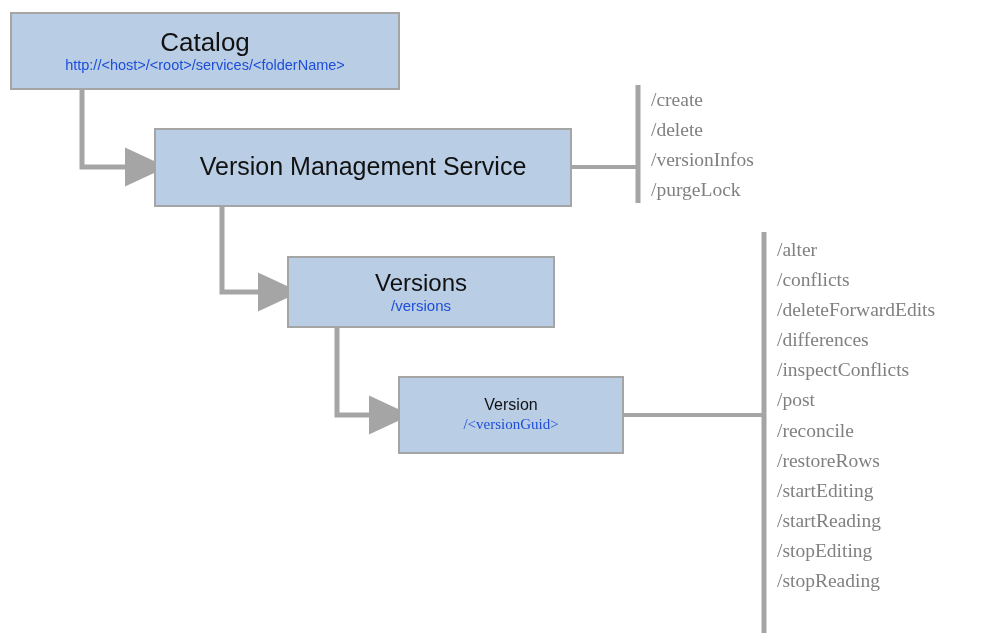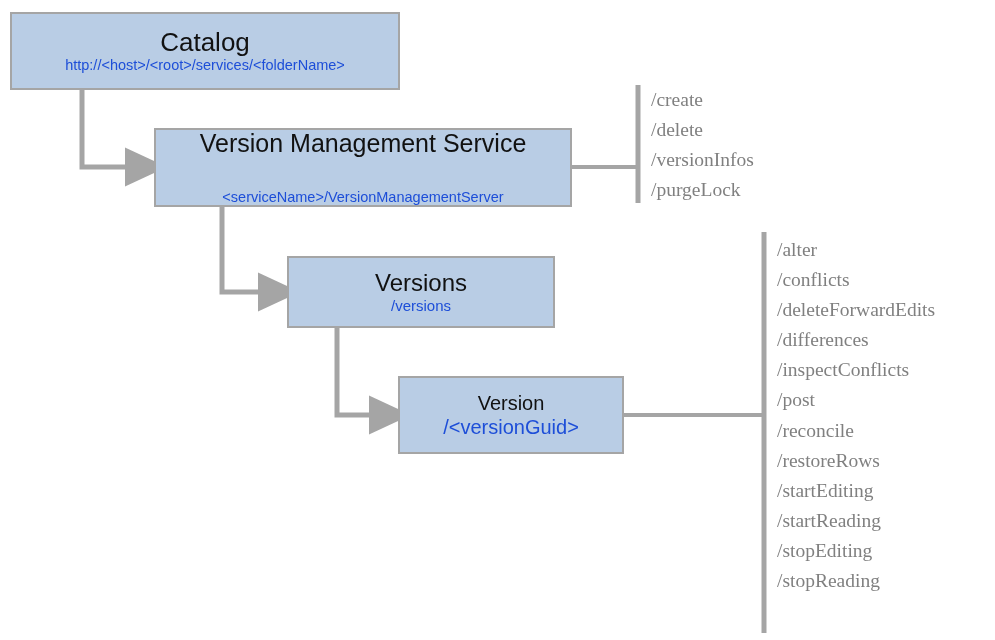--- a/index.html
+++ b/index.html
@@ -32,22 +32,22 @@
     white-space:nowrap;
     line-height:1.05;
   }
   
   #box-catalog .node-title{font-size:26px;margin-bottom:2px;}
   #box-catalog .node-sub{font-size:14.5px;}
   #box-vms .node-title{font-size:25px;margin-bottom:3px;}
   #box-vms .node-sub{font-size:14.5px;}
   #box-versions .node-title{font-size:24px;margin-bottom:3px;}
   #box-versions .node-sub{font-size:15px;}
-  #box-version .node-title{font-size:20px;margin-bottom:3px;}
-  #box-version .node-sub{font-size:20px;}
+  #box-version .node-title{font-size:16px;margin-bottom:3px;}
+  #box-version .node-sub{font-size:15px;font-family:Liberation Serif, serif;}
 
   .op-list{
     position:absolute;
     color:#808080;
     font-size:19.5px;
     line-height:30.1px;
     white-space:nowrap;
     font-family:Liberation Serif, serif;
   }
   .op-item{display:block;}
@@ -85,21 +85,20 @@
   </g>
 </svg>
 
 <div class="node-box" id="box-catalog" style="left:10px;top:12px;width:390px;height:78px;align-items:center;">
   <div class="node-title">Catalog</div>
   <div class="node-sub">http://&lt;host&gt;/&lt;root&gt;/services/&lt;folderName&gt;</div>
 </div>
 
 <div class="node-box" id="box-vms" style="left:154px;top:128px;width:418px;height:79px;gap:30px;">
   <div class="node-title">Version Management Service</div>
-  <div class="node-sub">&lt;serviceName&gt;/VersionManagementServer</div>
 </div>
 
 <div class="node-box" id="box-versions" style="left:287px;top:256px;width:268px;height:72px;">
   <div class="node-title">Versions</div>
   <div class="node-sub">/versions</div>
 </div>
 
 <div class="node-box" id="box-version" style="left:398px;top:376px;width:226px;height:78px;">
   <div class="node-title">Version</div>
   <div class="node-sub">/&lt;versionGuid&gt;</div>

